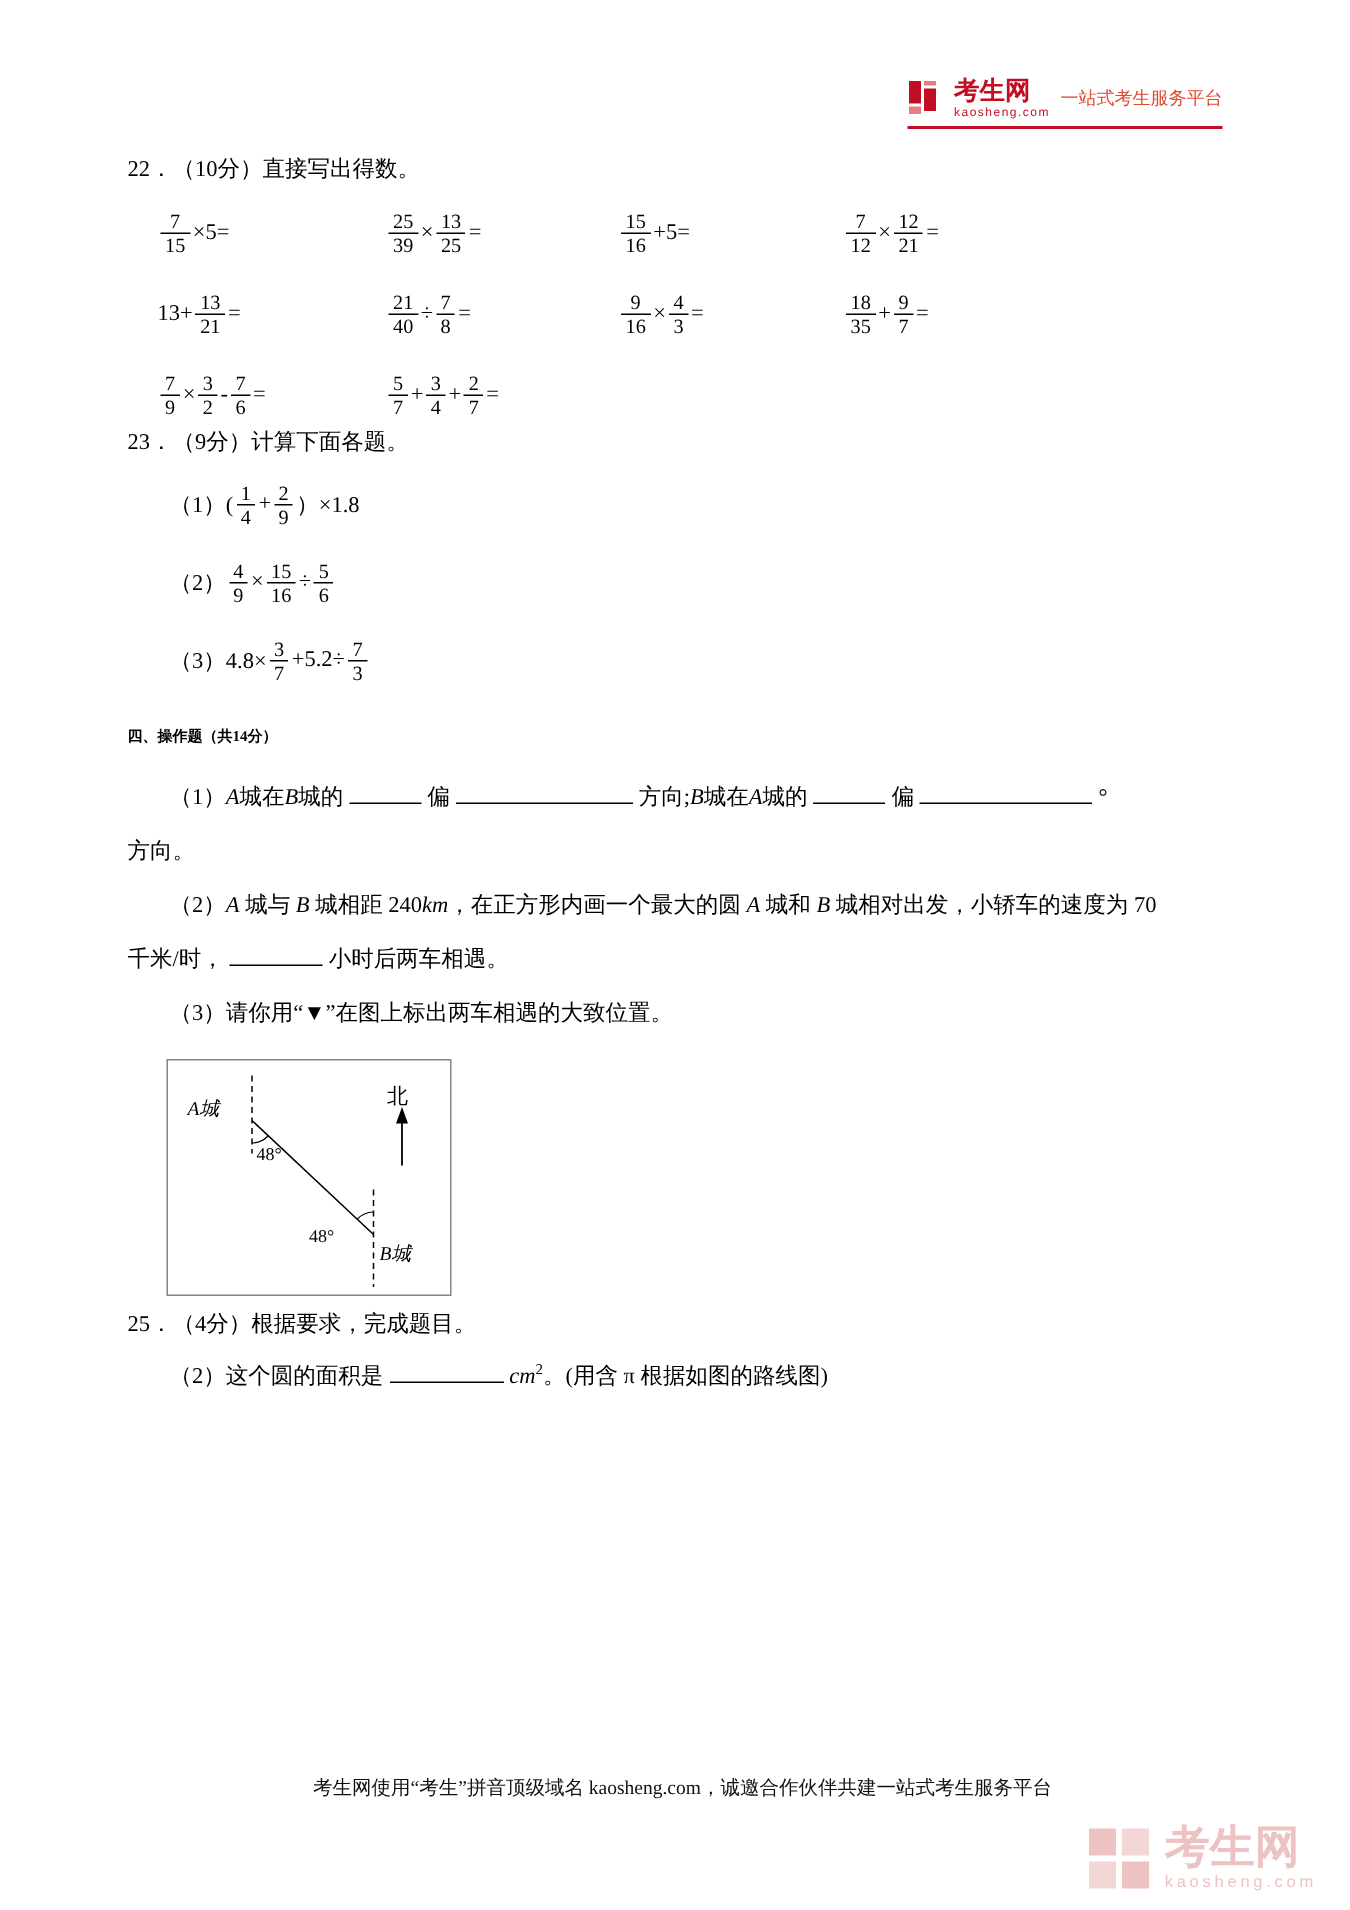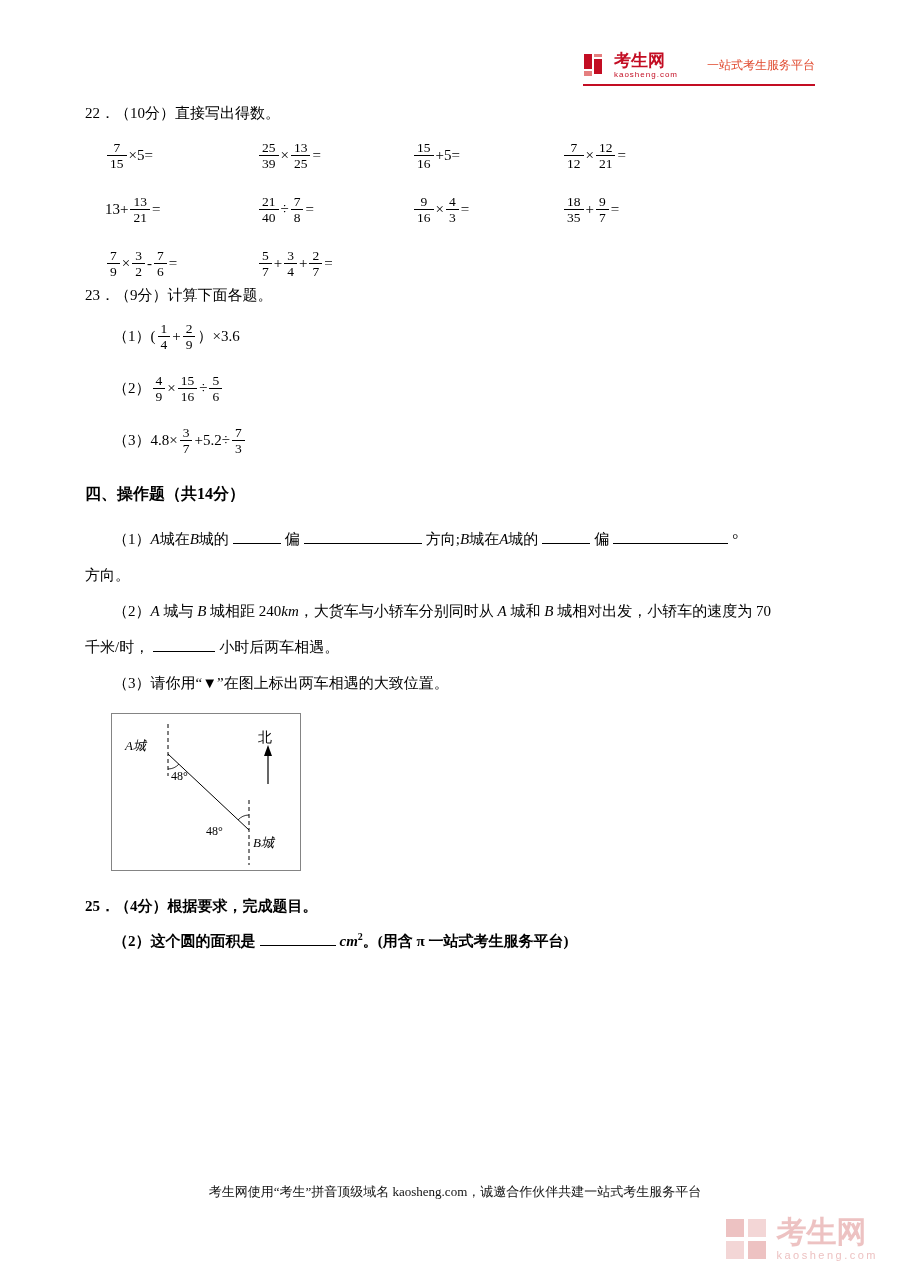--- a/index.html
+++ b/index.html
@@ -13,25 +13,25 @@
 
   
   header { display:flex; justify-content:flex-end; margin-bottom:16px; }
   .logo-block { display:flex; align-items:center; gap:7px;
     border-bottom:2px solid #c30d23; padding-bottom:5px; }
   .logo-icon svg { display:block; }
   .logo-name { font-family:"Liberation Sans","DejaVu Sans",sans-serif;
     font-weight:bold; font-size:17px; color:#c30d23; line-height:1.05; }
   .logo-domain { font-family:"Liberation Sans","DejaVu Sans",sans-serif;
     font-size:8px; color:#c30d23; letter-spacing:1px; }
-  .tagline { font-size:12px; color:#e0492e; margin-left:22px;
+  .tagline { font-size:12px; color:#e0492e; margin-left:0;
     font-family:"Liberation Sans","DejaVu Sans",sans-serif; }
 
   .q-title { margin-top:0; line-height:22px; }
-  .section-head { font-weight:bold; font-size:16px; margin-top:22px; }
+  .section-head { font-weight:bold; font-size:10px; margin-top:22px; }
 
   
   .frac { display:inline-block; vertical-align:middle; text-align:center;
     margin:0 2px; font-size:13.5px; line-height:1.15; }
   .frac .num { display:block; padding:0 3px; }
   .frac .den { display:block; padding:0 3px; border-top:1px solid #000; }
 
   .blank { display:inline-block; border-bottom:1px solid #000;
     height:1em; margin:0 4px; vertical-align:baseline; }
   .ital { font-style:italic; }
@@ -216,21 +216,21 @@
         <span>（1）(</span>
         <span class="frac">
           <span class="num">1</span>
           <span class="den">4</span>
         </span>
         <span>+</span>
         <span class="frac">
           <span class="num">2</span>
           <span class="den">9</span>
         </span>
-        <span>）×3.6</span>
+        <span>）×1.8</span>
       </div>
     <div class="q23-item expr">
         <span>（2）</span>
         <span class="frac">
           <span class="num">4</span>
           <span class="den">9</span>
         </span>
         <span>×</span>
         <span class="frac">
           <span class="num">15</span>
@@ -254,21 +254,21 @@
           <span class="den">3</span>
         </span>
       </div>
   </section>
 
   <div class="section-head">四、操作题（共14分）</div>
 
   <section style="margin-top:18px;">
     <p class="q-line indent" style="margin-top:12px;"><span>（1）</span><span class="ital">A</span><span>城在</span><span class="ital">B</span><span>城的</span><span class="blank" style="width: 48px;"></span><span>偏</span><span class="blank" style="width: 118px;"></span><span>方向;</span><span class="ital">B</span><span>城在</span><span class="ital">A</span><span>城的</span><span class="blank" style="width: 48px;"></span><span>偏</span><span class="blank" style="width: 115px;"></span><span>°</span></p>
     <p class="q-line">方向。</p>
-    <p class="q-line indent"><span>（2）</span><span class="ital">A</span><span> 城与 </span><span class="ital">B</span><span> 城相距 240</span><span class="ital">km</span><span>，大货车与小轿车分别同时从 </span><span class="ital">A</span><span> 城和 </span><span class="ital">B</span><span> 城相对出发，小轿车的速度为 70</span></p>
+    <p class="q-line indent"><span>（2）</span><span class="ital">A</span><span> 城与 </span><span class="ital">B</span><span> 城相距 240</span><span class="ital">km</span><span>，在正方形内画一个最大的圆 </span><span class="ital">A</span><span> 城和 </span><span class="ital">B</span><span> 城相对出发，小轿车的速度为 70</span></p>
     <p class="q-line"><span>千米/时，</span><span class="blank" style="width: 62px;"></span><span>小时后两车相遇。</span></p>
     <p class="q-line indent"><span>（3）请你用“</span><span>▼</span><span>”在图上标出两车相遇的大致位置。</span></p>
 
     <div class="diagram">
       <svg width="188" height="156" viewBox="0 0 188 156">
         <text x="146" y="28" font-size="14">北</text>
         <line x1="156" y1="70" x2="156" y2="36" stroke="#000" stroke-width="1.2"></line>
         <polygon points="152,42 156,31 160,42" fill="#000"></polygon>
 
         <text x="13" y="36" font-size="13" font-style="italic">A城</text>
@@ -278,23 +278,23 @@
         <text x="59" y="66" font-size="12">48°</text>
 
         <line x1="137" y1="86" x2="137" y2="151" stroke="#000" stroke-width="1" stroke-dasharray="4,3"></line>
         <path d="M 126 106 A 15 15 0 0 1 137 101" fill="none" stroke="#000" stroke-width="0.8"></path>
         <text x="94" y="121" font-size="12">48°</text>
         <text x="141" y="133" font-size="13" font-style="italic">B城</text>
       </svg>
     </div>
   </section>
 
-  <section style="margin-top:24px;font-weight:bold;">
+  <section style="margin-top:8px;">
     <div class="q-title">25．（4分）根据要求，完成题目。</div>
-    <p class="q-line indent"><span>（2）这个圆的面积是</span><span class="blank" style="width: 76px;"></span><span class="ital">cm</span><sup>2</sup><span>。(用含 π 一站式考生服务平台)</span></p>
+    <p class="q-line indent"><span>（2）这个圆的面积是</span><span class="blank" style="width: 76px;"></span><span class="ital">cm</span><sup>2</sup><span>。(用含 π 根据如图的路线图)</span></p>
   </section>
 
 </div>
 
 <footer>
   <span>考生网使用“考生”拼音顶级域名 kaosheng.com，诚邀合作伙伴共建一站式考生服务平台</span>
 </footer>
 
 <div class="watermark">
   <svg width="44" height="44" viewBox="0 0 44 44">

